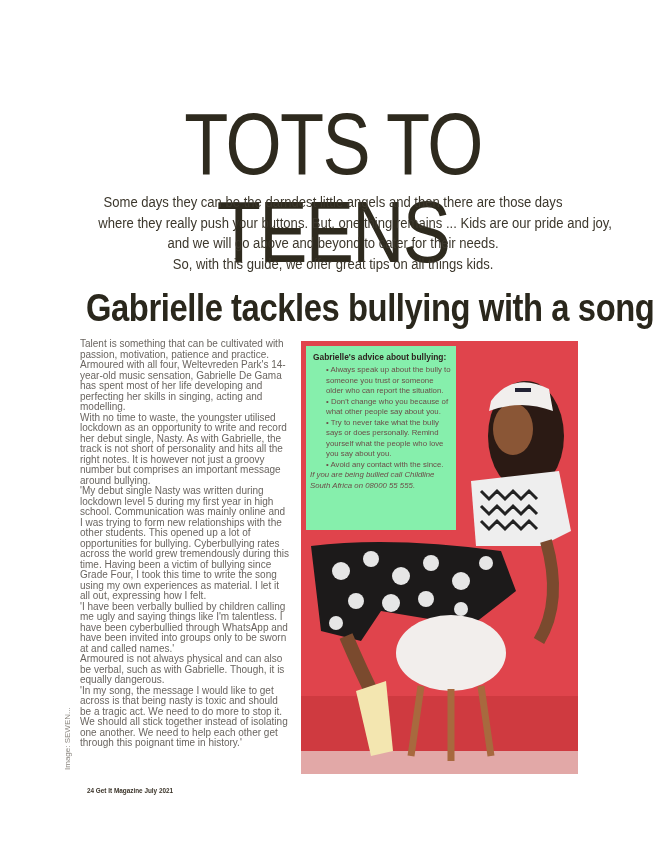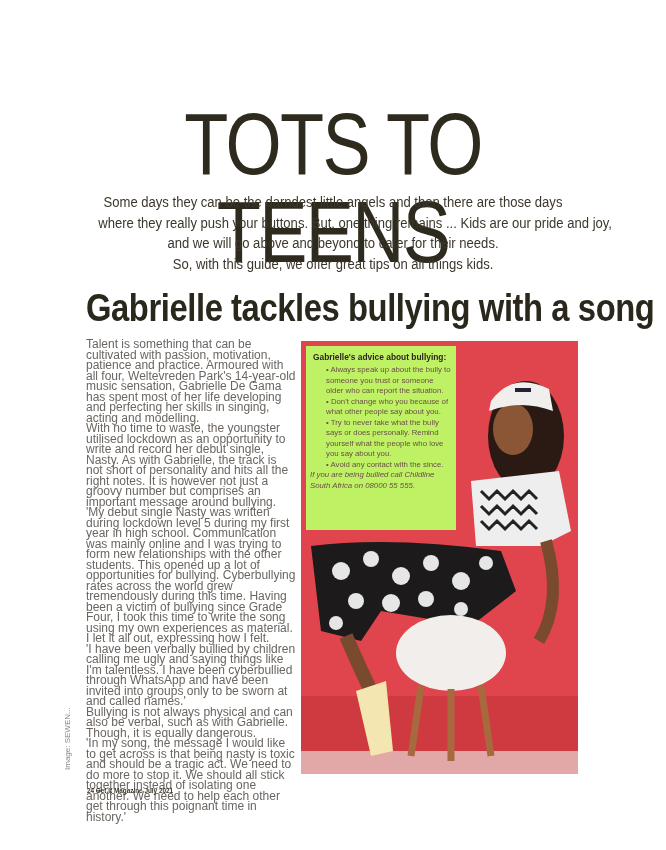--- a/index.html
+++ b/index.html
@@ -19,22 +19,22 @@
   }
   .intro p { white-space: nowrap; }
 
   .headline {
     position: absolute; left: 86px; top: 288px; width: 540px;
     font-size: 39px; line-height: 1; color: #2a271c; white-space: nowrap;
     transform: scaleX(0.84); transform-origin: left top; letter-spacing: -0.5px;
   }
 
   .body-col {
-    position: absolute; left: 86px; top: 339px; width: 210px;
-    font-size: 12px; line-height: 10.5px; color: #6a6560;
+    position: absolute; left: 80px; top: 339px; width: 210px;
+    font-size: 10px; line-height: 10.5px; color: #6a6560;
   }
   .body-col p { margin: 0; }
 
   .credit {
     position: absolute; left: 63px; top: 770px; width: 70px;
     font-size: 8px; color: #8a857e; transform: rotate(-90deg); transform-origin: left top;
     white-space: nowrap;
   }
   .folio {
     position: absolute; left: 87px; top: 786px;
@@ -43,21 +43,21 @@
   }
 
   .photo {
     position: absolute; left: 301px; top: 341px; width: 277px; height: 433px;
     background: #e0444c; overflow: hidden;
   }
   .photo svg { position: absolute; left: 0; top: 0; }
 
   .advice-box {
     position: absolute; left: 306px; top: 346px; width: 150px; height: 184px;
-    background: #bef264; padding: 4px 4px 4px 4px;
+    background: #86efac; padding: 4px 4px 4px 4px;
   }
   .advice-title { font-size: 8.4px; font-weight: 700; color: #2e2420; margin: 2px 0 3px 3px; white-space: nowrap; }
   .advice-list { list-style: none; font-size: 7.8px; line-height: 10.5px; color: #6b4d48; margin-left: 16px; }
   .advice-list li { margin: 0; }
   .advice-note { font-size: 7.8px; line-height: 10.5px; color: #6b4d48; font-style: italic; }
 </style>
 </head>
 <body>
 
 <div class="section-title">TOTS TO TEENS</div>
@@ -69,21 +69,21 @@
   <p>So, with this guide, we offer great tips on all things kids.</p>
 </div>
 
 <h1 class="headline">Gabrielle tackles bullying with a song</h1>
 
 <div class="body-col">
   <p>Talent is something that can be cultivated with passion, motivation, patience and practice. Armoured with all four, Weltevreden Park's 14-year-old music sensation, Gabrielle De Gama has spent most of her life developing and perfecting her skills in singing, acting and modelling.</p>
   <p>With no time to waste, the youngster utilised lockdown as an opportunity to write and record her debut single, Nasty. As with Gabrielle, the track is not short of personality and hits all the right notes. It is however not just a groovy number but comprises an important message around bullying.</p>
   <p>'My debut single Nasty was written during lockdown level 5 during my first year in high school. Communication was mainly online and I was trying to form new relationships with the other students. This opened up a lot of opportunities for bullying. Cyberbullying rates across the world grew tremendously during this time. Having been a victim of bullying since Grade Four, I took this time to write the song using my own experiences as material. I let it all out, expressing how I felt.</p>
   <p>'I have been verbally bullied by children calling me ugly and saying things like I'm talentless. I have been cyberbullied through WhatsApp and have been invited into groups only to be sworn at and called names.'</p>
-  <p>Bullying is not always physical and can also be verbal, such as with Gabrielle. Though, it is equally dangerous.</p>
+  <p>Armoured is not always physical and can also be verbal, such as with Gabrielle. Though, it is equally dangerous.</p>
   <p>'In my song, the message I would like to get across is that being nasty is toxic and should be a tragic act. We need to do more to stop it. We should all stick together instead of isolating one another. We need to help each other get through this poignant time in history.'</p>
 </div>
 
 <div class="credit">Image: SEWEN...</div>
 <div class="folio">24 Get It Magazine July 2021</div>
 
 <div class="photo">
   <svg width="277" height="433" viewBox="0 0 277 433">
     <rect x="0" y="0" width="277" height="433" fill="#e0444c"></rect>
     <rect x="0" y="355" width="277" height="78" fill="#cf3a40"></rect>

